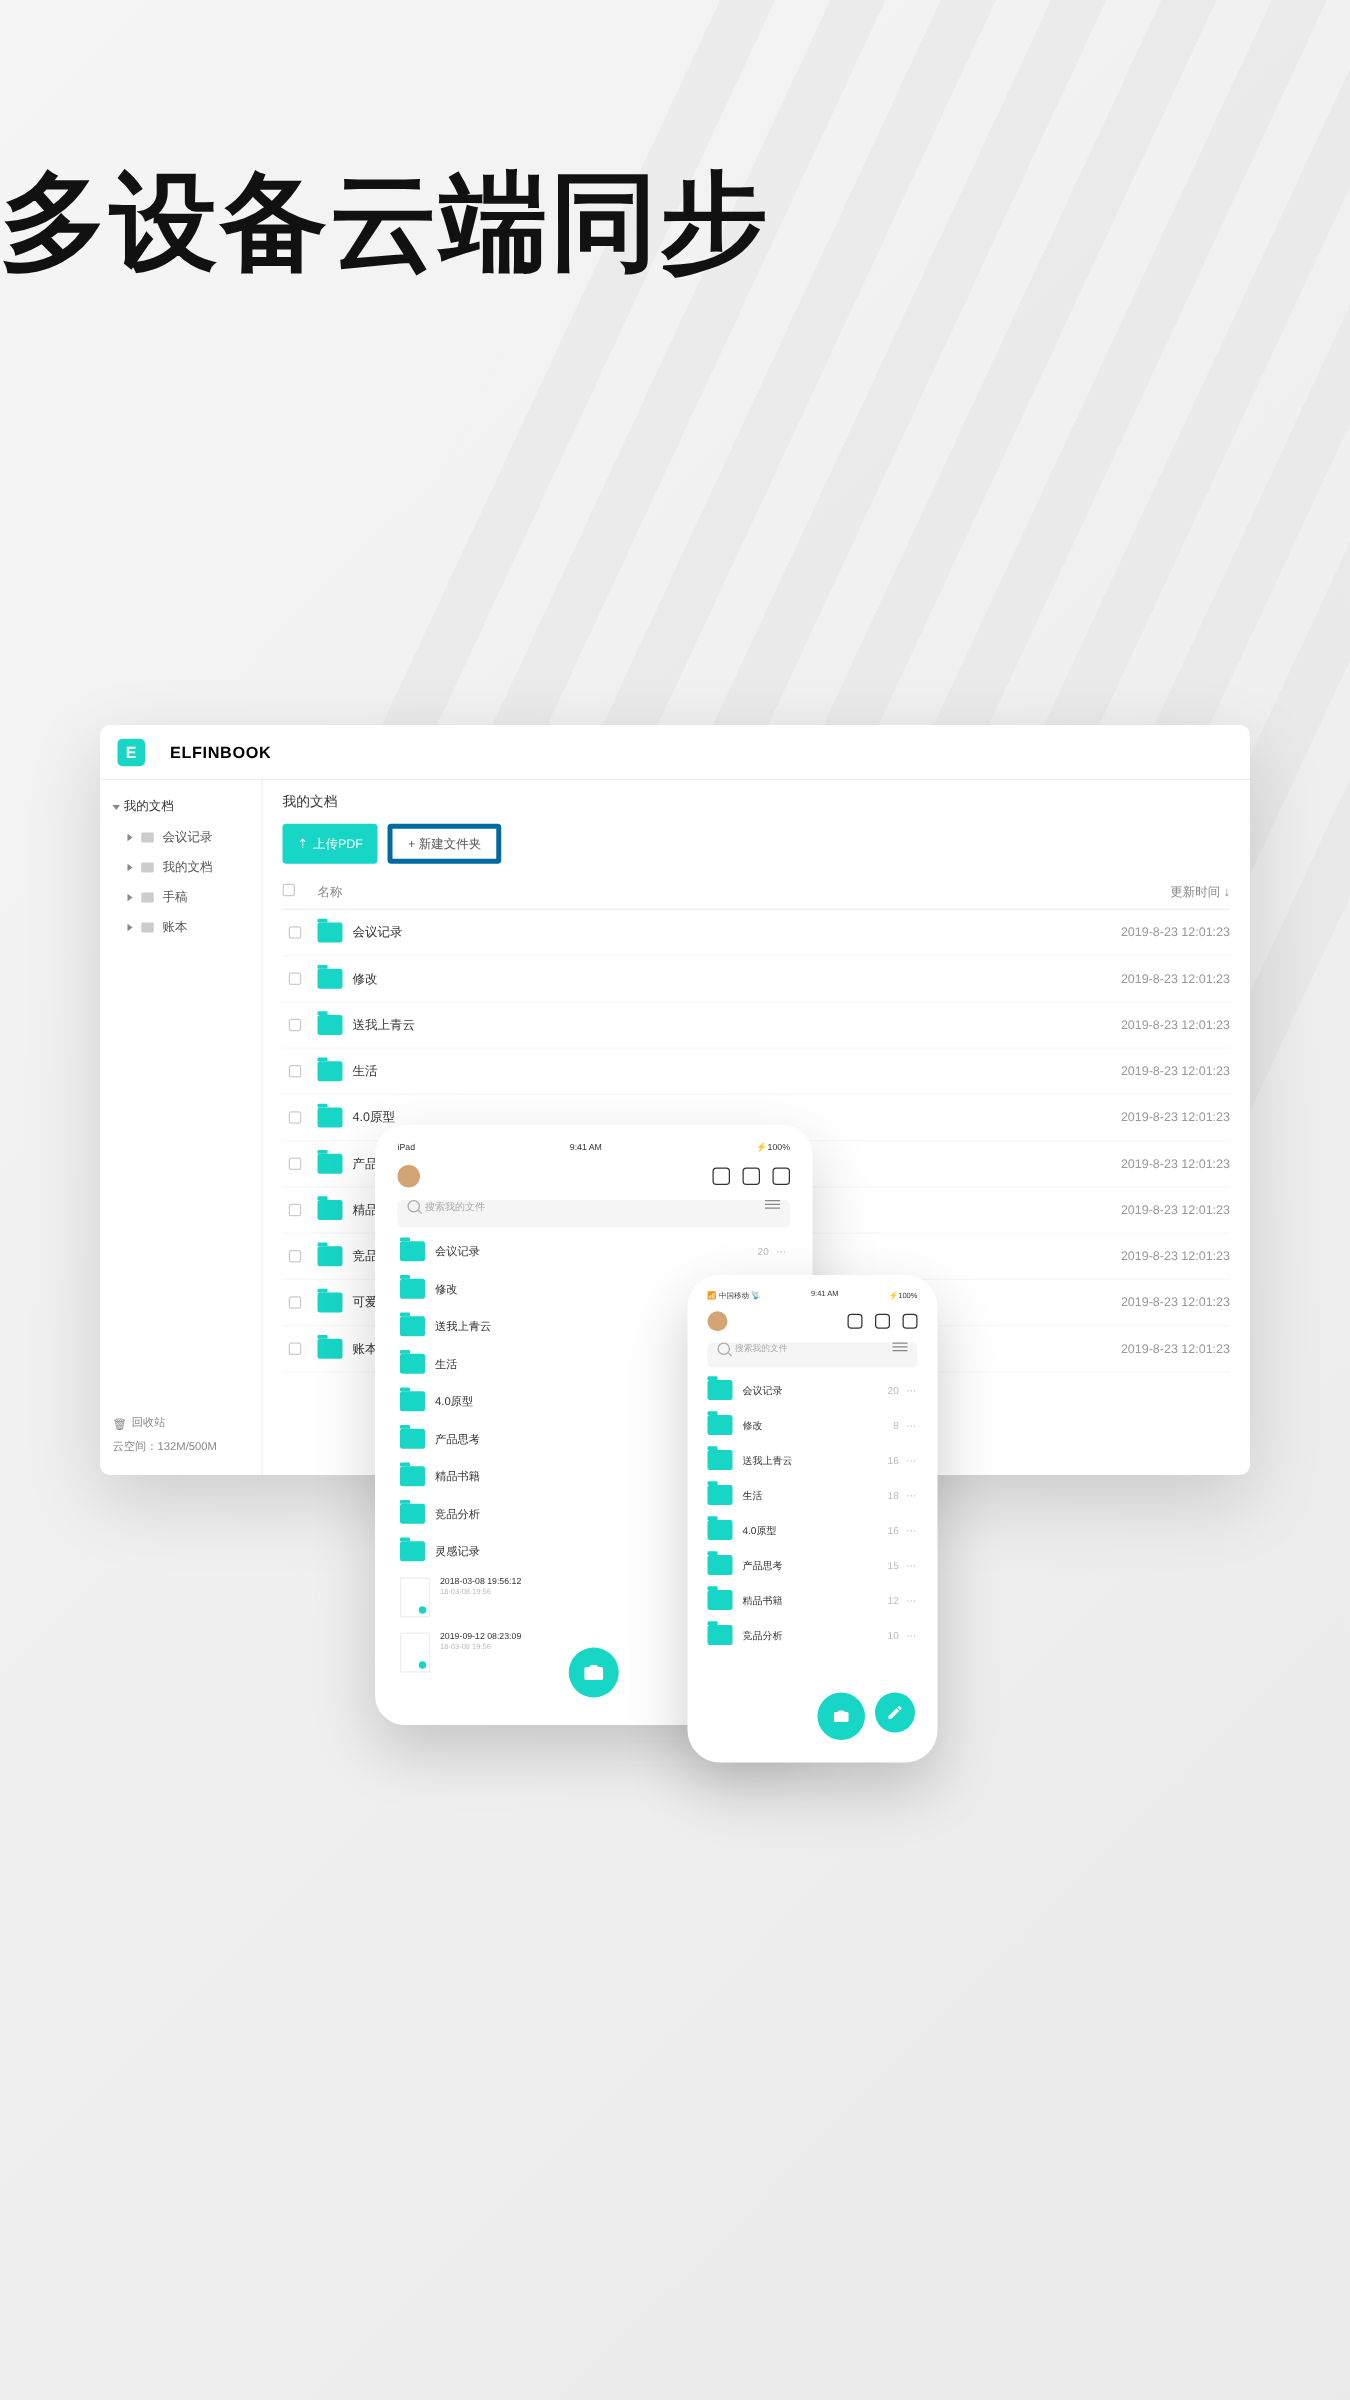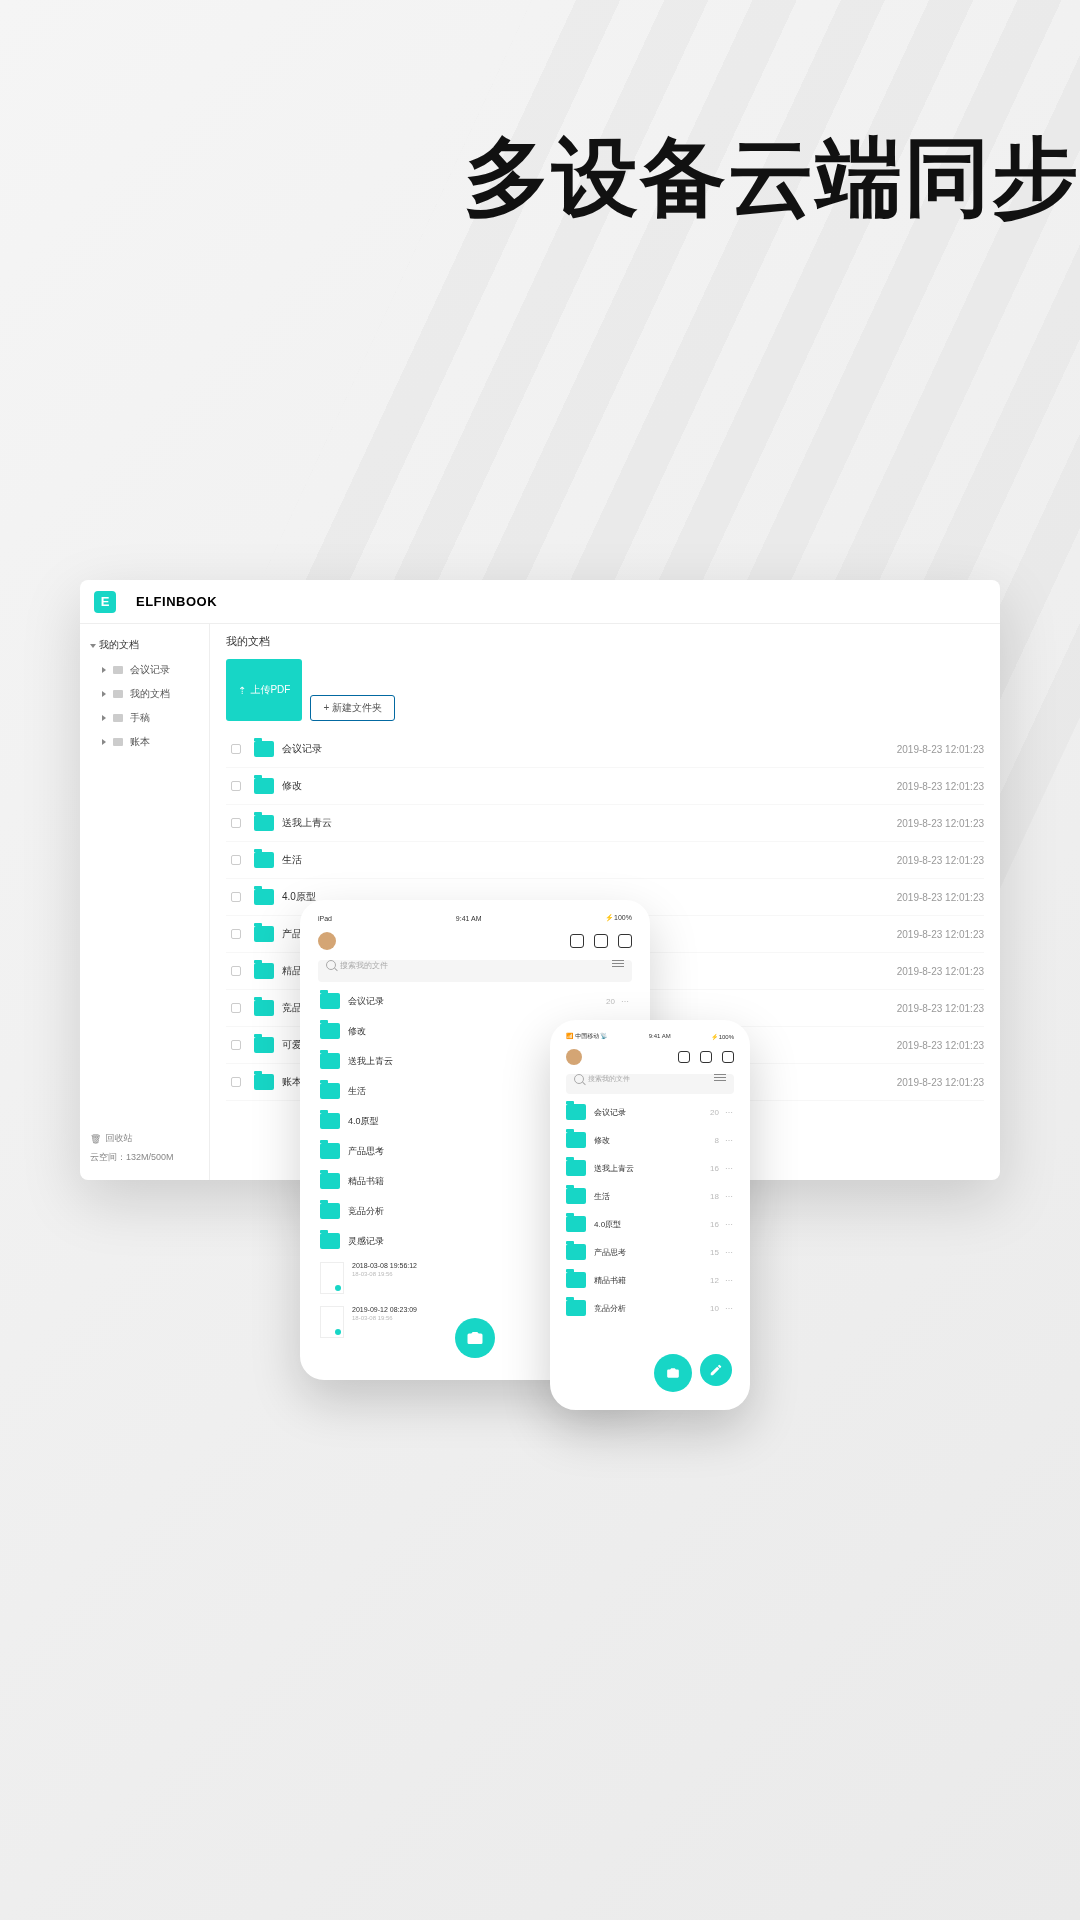--- a/index.html
+++ b/index.html
@@ -3,39 +3,39 @@
 <meta charset="utf-8">
 <style>
 * { margin: 0; padding: 0; box-sizing: border-box; font-family: -apple-system, "PingFang SC", "Microsoft YaHei", sans-serif; }
 body { width: 1080px; height: 1920px; background: linear-gradient(135deg, #f5f5f5 0%, #eaeaea 100%); overflow: hidden; position: relative; }
 
 
 .bg-stripes { position: absolute; top: 0; left: 0; width: 100%; height: 100%; overflow: hidden; opacity: 0.3; }
 .bg-stripes::before { content: ""; position: absolute; top: -400px; right: -200px; width: 800px; height: 1200px; transform: rotate(25deg);
   background: repeating-linear-gradient(90deg, transparent 0 40px, #ddd 40px 80px); }
 
-.headline { position: absolute; top: 120px; left: 0; right: 0; text-align: right; font-size: 86px; font-weight: 700; color: #111; letter-spacing: 2px; }
+.headline { position: absolute; top: 120px; left: 0; right: 0; text-align: left; font-size: 86px; font-weight: 700; color: #111; letter-spacing: 2px; }
 
 
 .desktop { position: absolute; top: 580px; left: 80px; width: 920px; height: 600px; background: #fff; border-radius: 8px; box-shadow: 0 20px 60px rgba(0,0,0,0.15); overflow: hidden; display: flex; flex-direction: column; }
 .desktop-header { height: 44px; display: flex; align-items: center; padding: 0 14px; border-bottom: 1px solid #eee; }
 .desktop-logo { width: 22px; height: 22px; background: #17d6c6; border-radius: 4px; margin-right: 6px; display:flex; align-items:center; justify-content:center; color:#fff; font-weight:700; font-size:13px; }
 .desktop-title { font-size: 13px; font-weight: 700; color: #000000; letter-spacing: 0.5px; padding-left: 14px; }
 .desktop-body { flex: 1; display: flex; }
 .sidebar { width: 130px; border-right: 1px solid #eee; padding: 8px 0; display:flex; flex-direction:column; }
 .sidebar-tree { flex:1; }
 .sidebar-root { font-size: 10px; padding: 6px 10px; color: #333; }
 .sidebar-item { font-size: 10px; padding: 5px 10px 5px 22px; color: #555; display:flex; align-items:center; gap:4px; }
 .sidebar-footer { padding: 8px 10px; font-size: 9px; color: #888; display:flex; flex-direction:column; gap:6px; }
 .sidebar-footer-row { display:flex; align-items:center; gap:4px; }
 .main { flex: 1; padding: 10px 16px; overflow: hidden; }
 .breadcrumb { font-size: 11px; color: #333; margin-bottom: 10px; }
 .toolbar { display: flex; gap: 8px; margin-bottom: 10px; }
 .btn-primary { background: #17d6c6; color: #fff; font-size: 10px; padding: 5px 12px; border-radius: 3px; display:flex; align-items:center; gap:4px; }
-.btn-secondary { background: #fff; border: 1px solid #0369a1; color: #555; font-size: 10px; padding: 5px 12px; border-radius: 3px; margin-top: 36px; }
+.btn-secondary { background: #fff; border: 4px solid #0369a1; color: #555; font-size: 10px; padding: 5px 12px; border-radius: 3px; }
 .table-head { display: flex; font-size: 10px; color: #888; padding: 6px 0; border-bottom: 1px solid #f0f0f0; }
 .th-check { width: 20px; }
 .th-name { flex: 1; padding-left: 8px; }
 .th-time { width: 130px; text-align: right; }
 .row { display: flex; align-items: center; padding: 10px 0; border-bottom: 1px solid #f7f7f7; font-size: 10px; }
 .row-check { width: 20px; display:flex; align-items:center; justify-content:center; }
 .row-name { flex: 1; display: flex; align-items: center; gap: 8px; padding-left: 8px; color: #333; }
 .row-time { width: 130px; text-align: right; color: #999; }
 .folder-icon { width: 20px; height: 16px; background: #17d6c6; border-radius: 2px; position:relative; }
 .folder-icon::before { content:""; position:absolute; top:-3px; left:0; width:8px; height:3px; background:#17d6c6; border-radius:1px 1px 0 0; }
@@ -133,20 +133,27 @@
     </div>
     <div class="main">
       <div class="breadcrumb">我的文档</div>
       <div class="toolbar">
         <div class="btn-primary">
             <span>⇡</span>
             <span>上传PDF</span>
           </div>
         <div class="btn-secondary"><span>+ </span><span>新建文件夹</span></div>
       </div>
+      <div class="table-head">
+        <div class="th-check">
+            <div class="chk"></div>
+          </div>
+        <div class="th-name">名称</div>
+        <div class="th-time">更新时间 ↓</div>
+      </div>
       <div id="desktop-rows">
           <div class="row">
             <div class="row-check">
               <div class="chk"></div>
             </div>
     <div class="row-name">
               <div class="folder-icon"></div>
               <span>会议记录</span>
             </div>
     <div class="row-time">2019-8-23 12:01:23</div>

